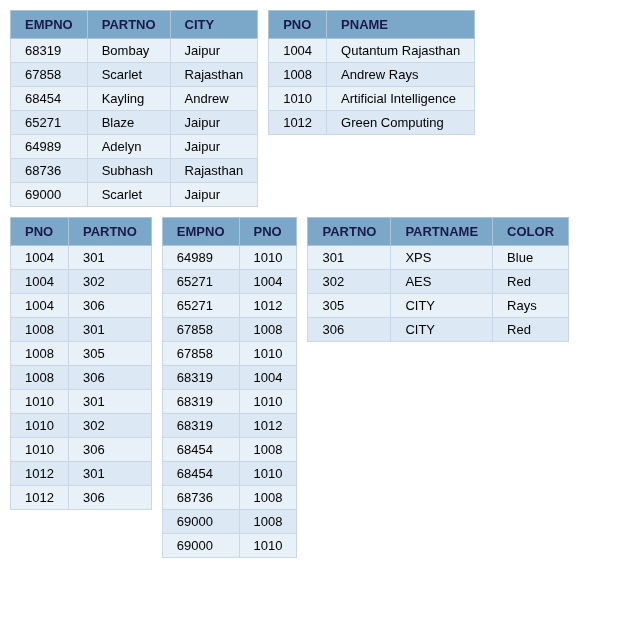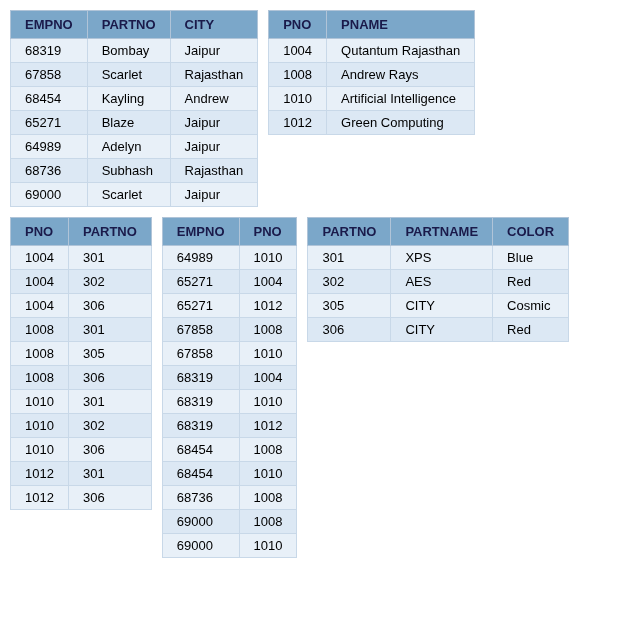--- a/index.html
+++ b/index.html
@@ -263,21 +263,21 @@
             <td>Blue</td>
           </tr>
           <tr>
             <td>302</td>
             <td>AES</td>
             <td>Red</td>
           </tr>
           <tr>
             <td>305</td>
             <td>CITY</td>
-            <td>Cosmic</td>
+            <td>Rays</td>
           </tr>
           <tr>
             <td>306</td>
             <td>CITY</td>
             <td>Red</td>
           </tr>
         </tbody>
     </table>
   </div>
 </div>

